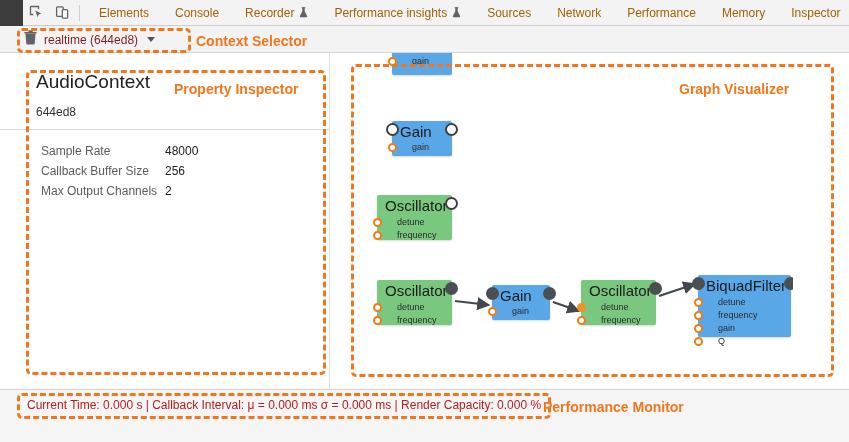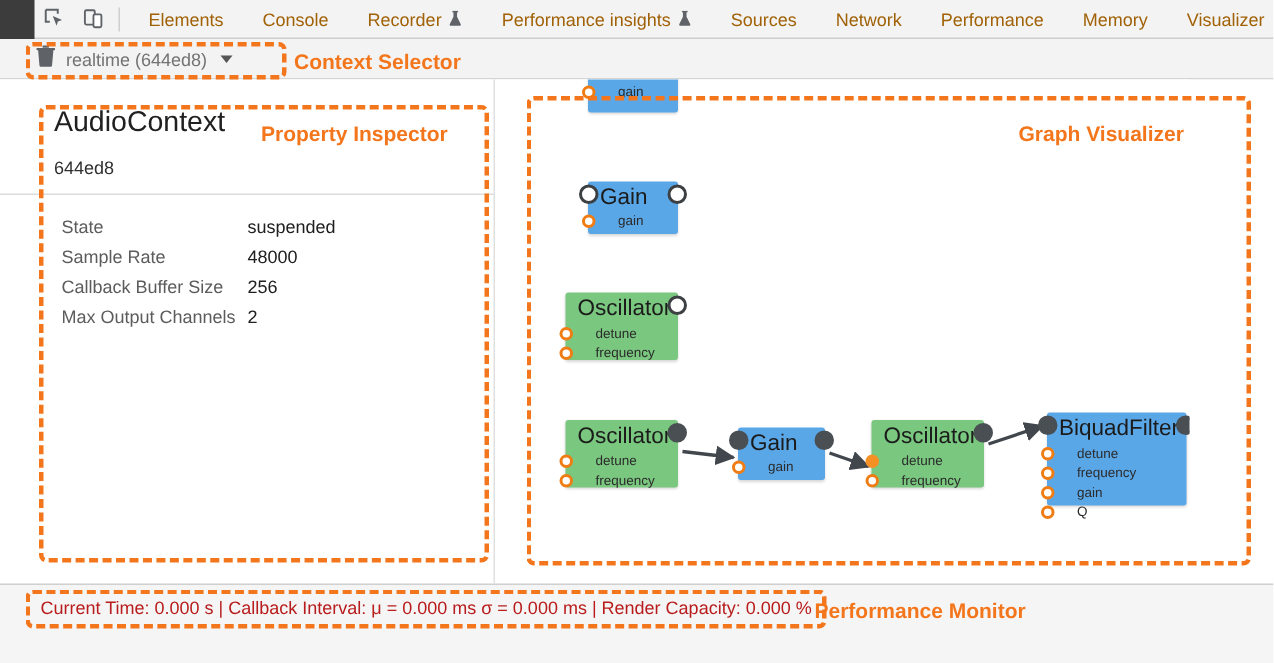--- a/index.html
+++ b/index.html
@@ -41,21 +41,21 @@
   
   .ctxrow {
     position: absolute; left: 0; top: 26px; width: 849px; height: 27px;
     background: #f3f3f3; border-bottom: 1px solid #d4d4d4;
   }
   .ctxsel {
     position: absolute; left: 24px; top: 3px; height: 21px;
     display: flex; align-items: center; gap: 7px; cursor: pointer;
     padding-right: 4px;
   }
-  .ctxsel .label { font-size: 12px; color: #737373; white-space: nowrap; }
+  .ctxsel .label { font-size: 12px; color: #7f1d1d; white-space: nowrap; }
   .caret {
     width: 0; height: 0; border-left: 4px solid transparent;
     border-right: 4px solid transparent; border-top: 5px solid #555;
     margin-left: 2px;
   }
 
   
   .mainarea {
     position: absolute; left: 0; top: 53px; width: 849px; height: 336px;
     background: #ffffff;
@@ -193,21 +193,21 @@
     <div class="tab">
       <span>Network</span>
     </div>
     <div class="tab">
       <span>Performance</span>
     </div>
     <div class="tab">
       <span>Memory</span>
     </div>
     <div class="tab">
-      <span>Visualizer</span>
+      <span>Inspector</span>
     </div>
   </div>
 
   <div class="ctxrow">
     <div class="ctxsel">
       <span>
         <svg width="13" height="15" viewBox="0 0 13 15">
           <path d="M1.4 3.4 H11.6 L10.7 13.6 A1 1 0 0 1 9.7 14.5 H3.3 A1 1 0 0 1 2.3 13.6 Z" fill="#5f6368"></path>
           <rect x="0.3" y="2.0" width="12.4" height="1.5" rx="0.5" fill="#5f6368"></rect>
           <rect x="4.3" y="0.3" width="4.4" height="1.6" rx="0.5" fill="#5f6368"></rect>
@@ -218,24 +218,20 @@
     </div>
   </div>
 
   <div class="mainarea">
 
     <div class="leftpanel">
       <div class="pi-title">AudioContext</div>
       <div class="pi-sub">644ed8</div>
       <div class="pi-rule"></div>
       <div class="pi-table">
-        <div class="pi-row">
-          <div class="pi-key">State</div>
-          <div class="pi-val">suspended</div>
-        </div>
         <div class="pi-row">
           <div class="pi-key">Sample Rate</div>
           <div class="pi-val">48000</div>
         </div>
         <div class="pi-row">
           <div class="pi-key">Callback Buffer Size</div>
           <div class="pi-val">256</div>
         </div>
         <div class="pi-row">
           <div class="pi-key">Max Output Channels</div>

